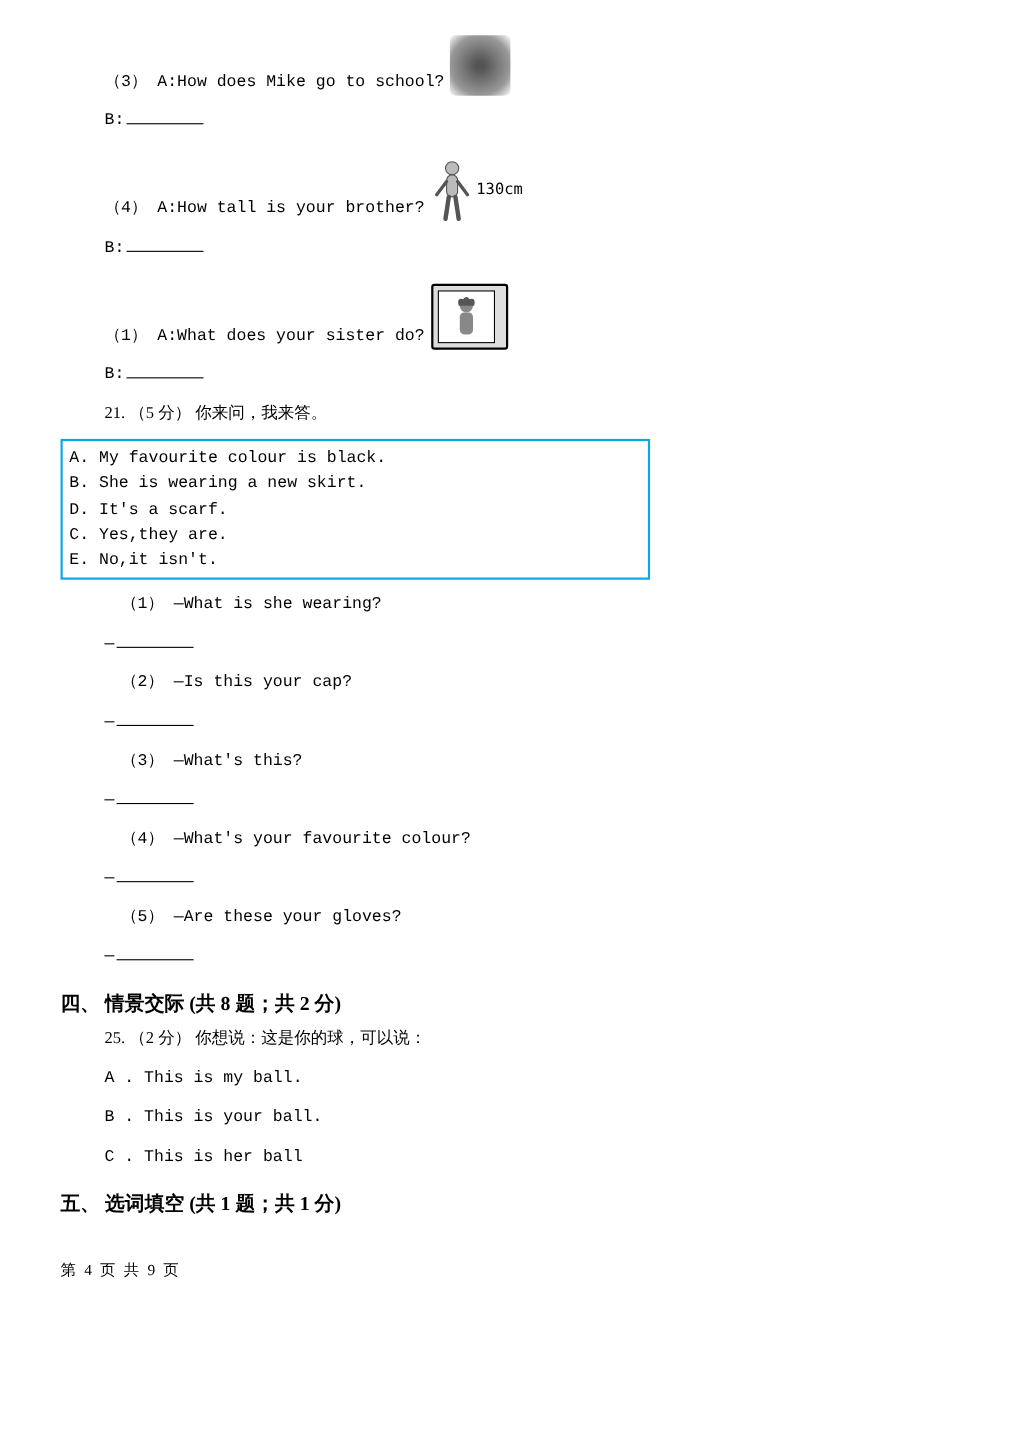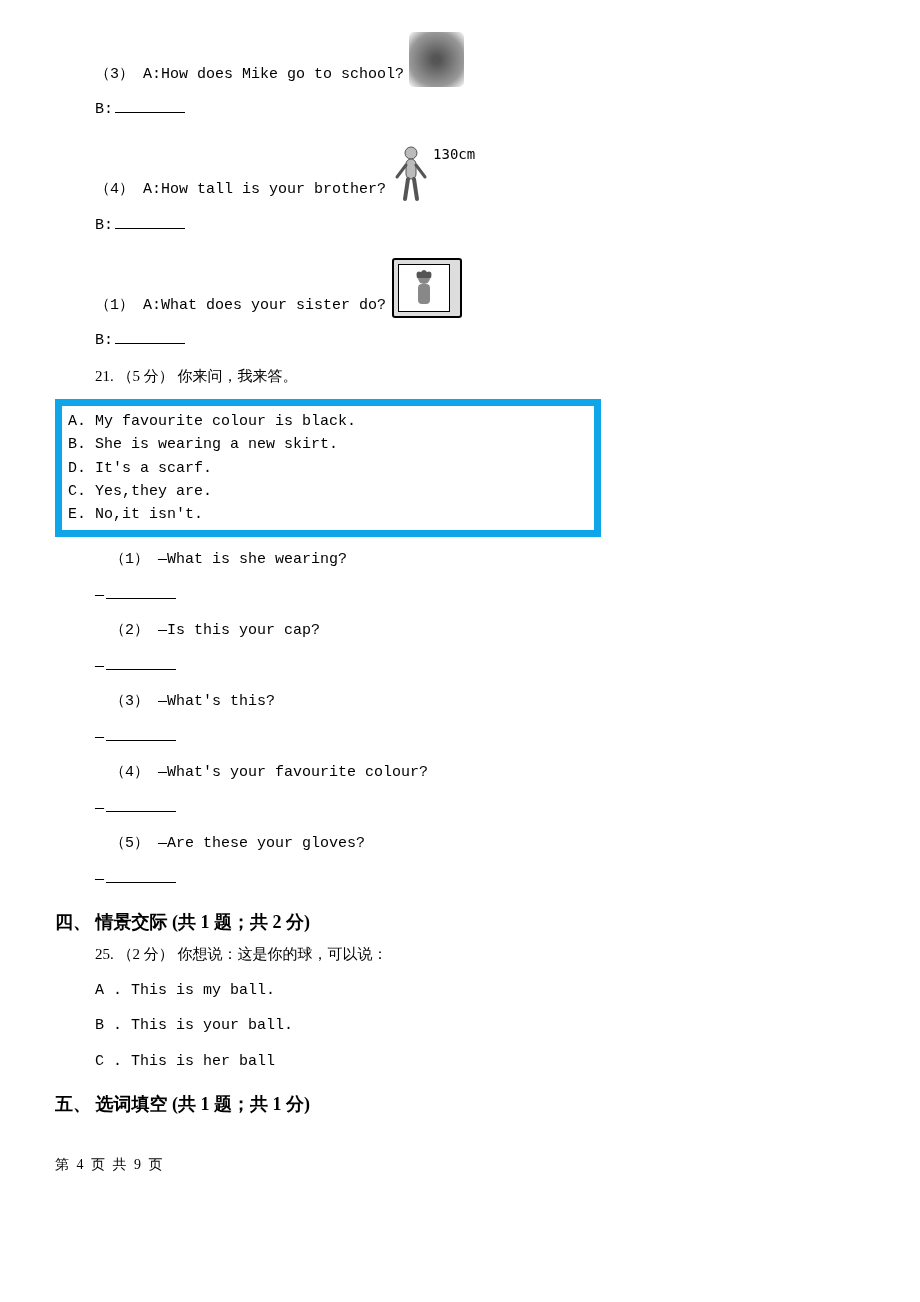--- a/index.html
+++ b/index.html
@@ -34,20 +34,21 @@
     vertical-align: bottom;
   }
   .img-inner-dark {
     width: 55px;
     height: 55px;
     background: radial-gradient(circle at 50% 50%, #555 10%, #777 40%, #999 70%, #fff 100%);
     border-radius: 5px;
   }
   .img-130 {
     display: inline-flex;
+    align-items: center;
   }
   .stick {
     width: 40px;
     height: 60px;
     margin-left: 5px;
     position: relative;
   }
   .stick svg { width: 40px; height: 60px; }
   .label130 {
     font-family: monospace;
@@ -78,21 +79,21 @@
   .tv-screen svg{ width:30px; height:40px;}
   .blank {
     display: inline-block;
     border-bottom: 1px solid #000;
     width: 70px;
     height: 0.9em;
     vertical-align: baseline;
     margin: 0 2px;
   }
   .box {
-    border: 7px solid #0ea5e9;
+    border: 2px solid #0ea5e9;
     margin: 4px 0 10px 0;
     padding: 4px 6px;
     width: 520px;
     line-height: 1.55;
     font-family: "Courier New", monospace;
     font-size: 15px;
   }
   .mono {
     font-family: "Courier New", monospace;
   }
@@ -184,21 +185,21 @@
 
   <div class="indent2 line mono">（3） —What's this?</div>
   <div class="indent line mono"><span class="dash">—</span><span class="blank"></span></div>
 
   <div class="indent2 line mono">（4） —What's your favourite colour?</div>
   <div class="indent line mono"><span class="dash">—</span><span class="blank"></span></div>
 
   <div class="indent2 line mono">（5） —Are these your gloves?</div>
   <div class="indent line mono"><span class="dash">—</span><span class="blank"></span></div>
 
-  <div class="section-title">四、 情景交际 (共 1 题；共 2 分)</div>
+  <div class="section-title">四、 情景交际 (共 8 题；共 2 分)</div>
   <div class="indent line">25. （2 分） 你想说：这是你的球，可以说：</div>
   <div class="indent line mono">A . This is my ball.</div>
   <div class="indent line mono">B . This is your ball.</div>
   <div class="indent line mono">C . This is her ball</div>
 
   <div class="section-title">五、 选词填空 (共 1 题；共 1 分)</div>
 
   <div class="footer">第 4 页 共 9 页</div>
 </div>
 

